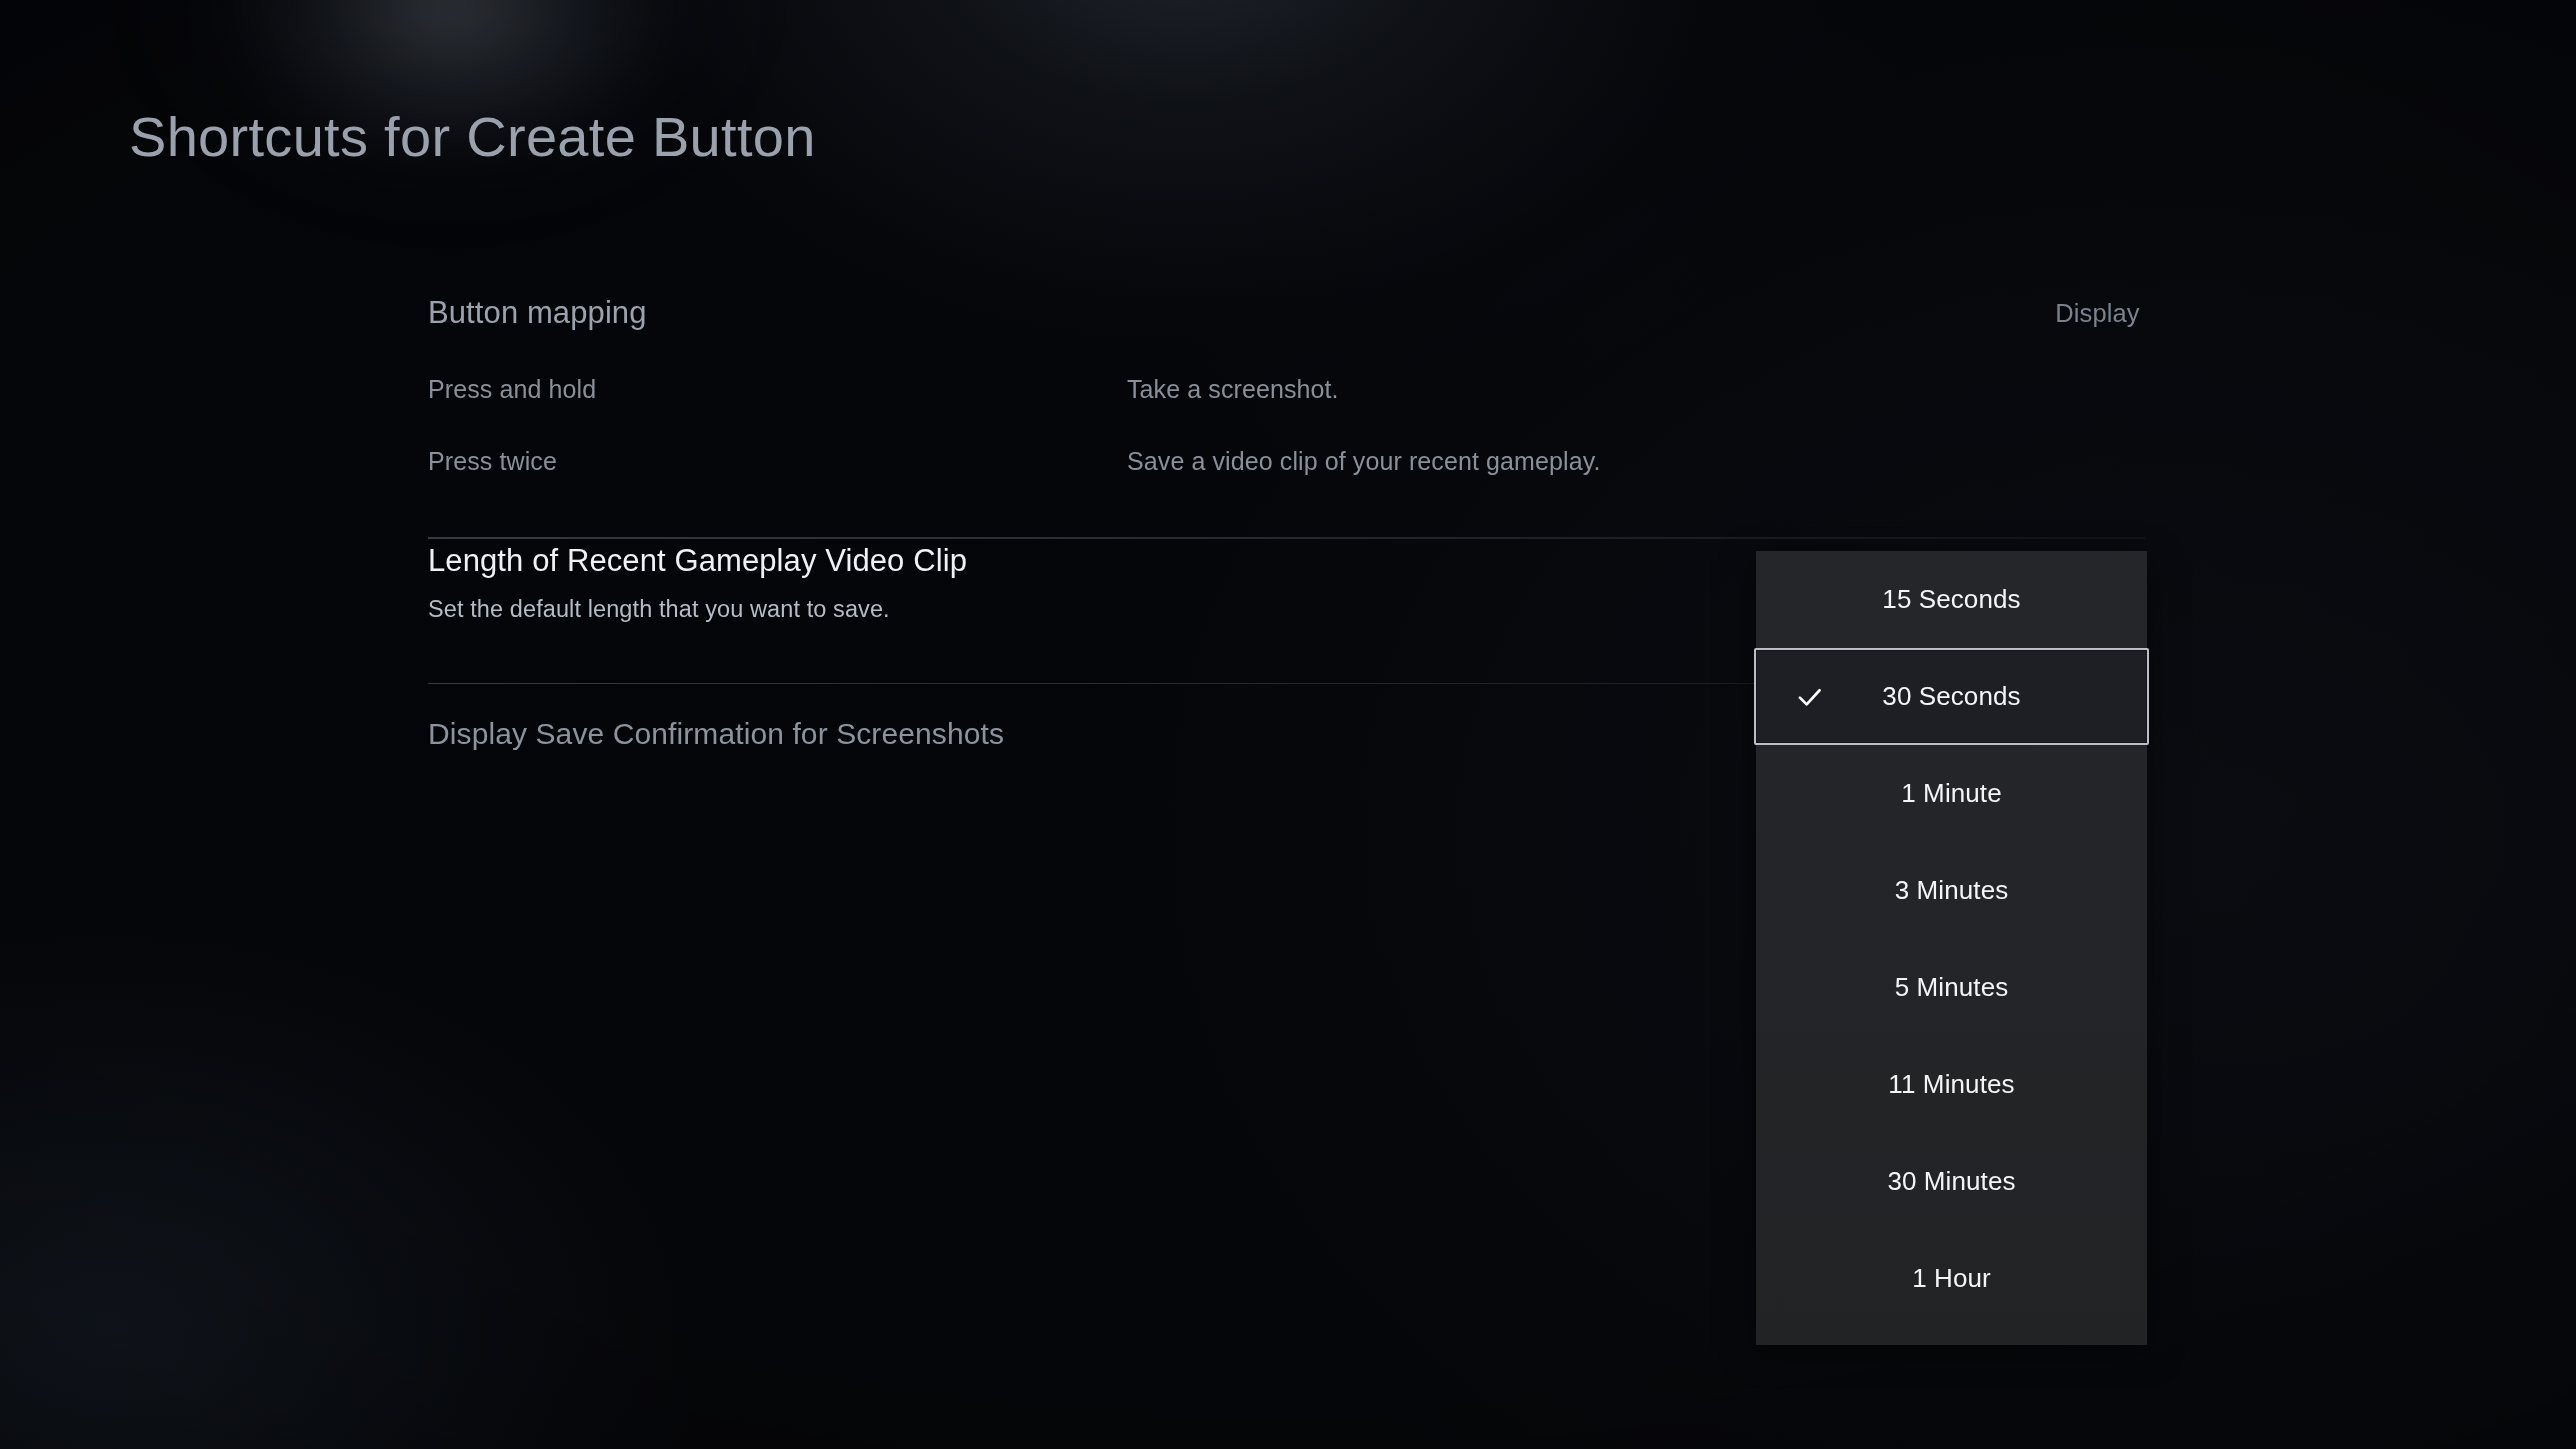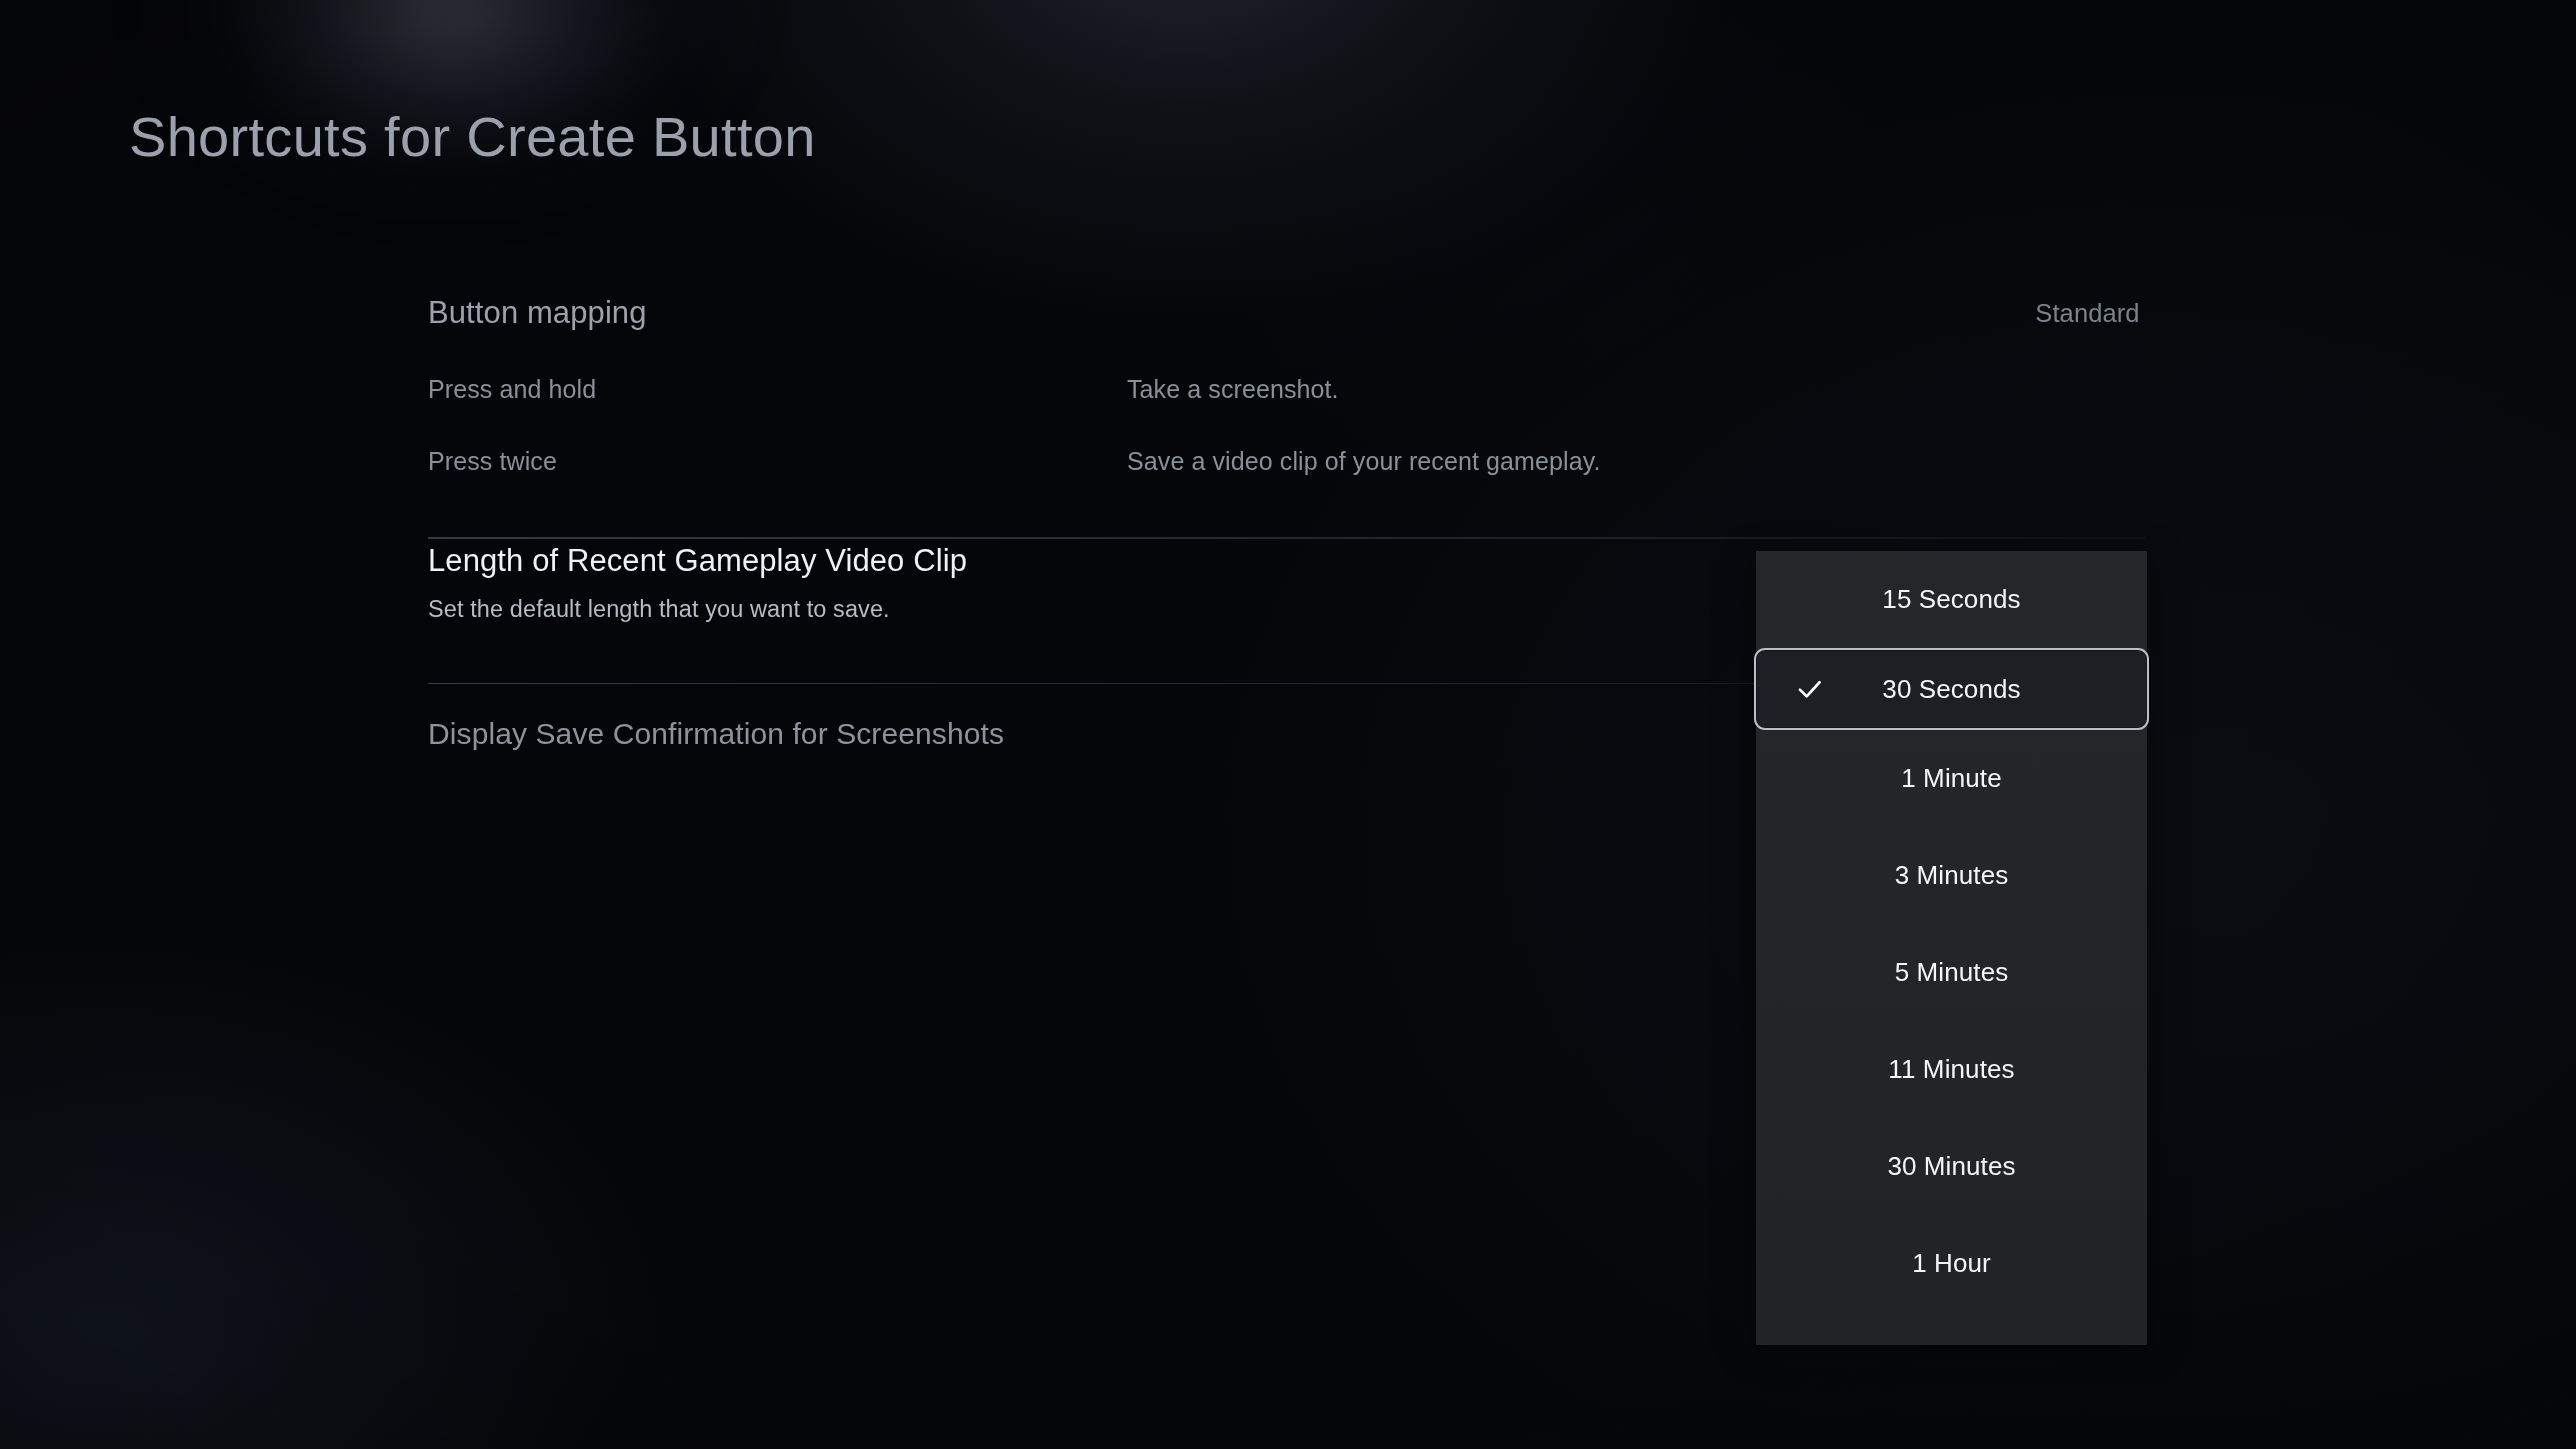--- a/index.html
+++ b/index.html
@@ -209,45 +209,45 @@
     display:flex;
     align-items:center;
     justify-content:center;
   }
   .dd-item .dd-check svg { display:block; }
   .dd-item .dd-label { display:block; }
 
   .dd-item.selected {
     background:#1d1f24;
     border:2px solid #b9bfc9;
-    border-radius:11px;
+    border-radius:2px;
     box-shadow:0 0 0 0.7px rgba(0,0,0,0.35) inset;
     margin-left:-2px;
     margin-right:-2px;
     width:calc(100% + 4px);
-    height:82px;
+    height:97px;
   }
 </style>
 </head>
 <body>
 
 <div id="screen">
 
   <div class="bg-base"></div>
   <div class="bg-topglow"></div>
   <div class="bg-vignette"></div>
   <div class="bg-noise"></div>
 
   <h1 id="page-title">Shortcuts for Create Button</h1>
 
   <div id="content">
 
     <div class="row" id="mapping-row">
       <span id="mapping-label">Button mapping</span>
-      <span id="mapping-value">Standard</span>
+      <span id="mapping-value">Display</span>
     </div>
 
     <div id="mapping-list">
 
 
       <div class="map-row">
         <span class="map-action">Press and hold</span>
         <span class="map-desc">Take a screenshot.</span>
       </div>
 

